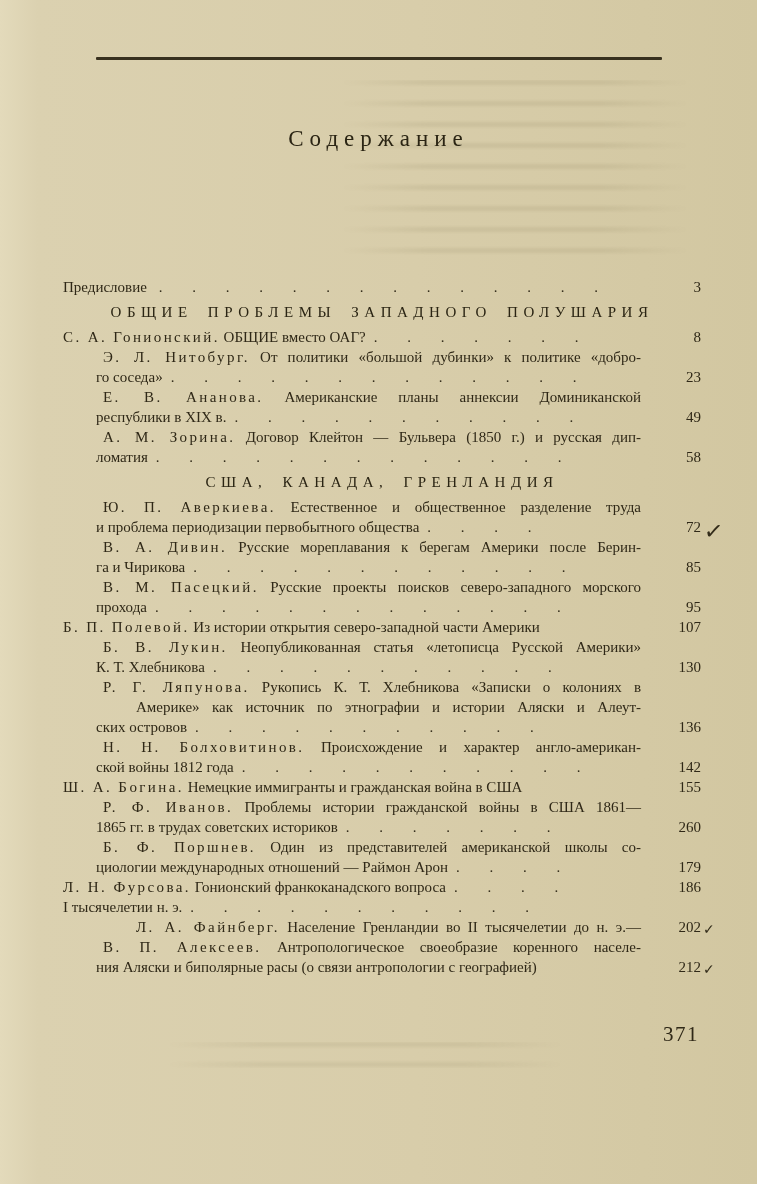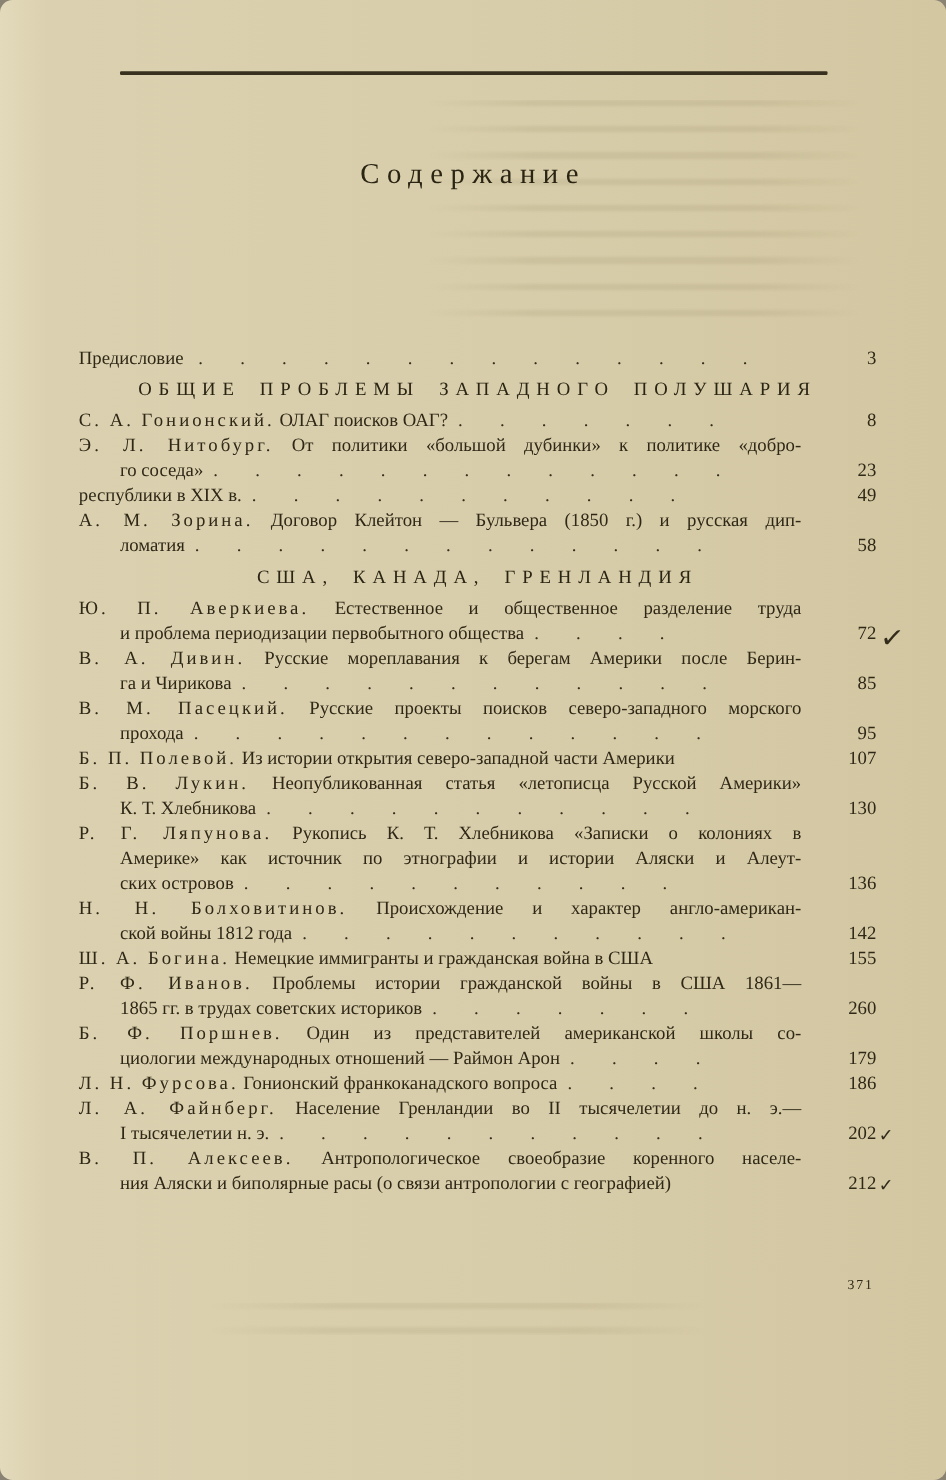--- a/index.html
+++ b/index.html
@@ -6,21 +6,20 @@
   body { width: 757px; height: 1184px; background: #8a8273; }
 
   .page {
     position: relative;
     width: 757px;
     height: 1184px;
     overflow: hidden;
     background: linear-gradient(90deg, #e3dabb 0px, #dbd1b0 38px, #d8cdaa 55%, #d2c7a1 100%);
     font-family: "Liberation Serif", "DejaVu Serif", serif;
     color: #2f2817;
-    border-radius: 10px;
   }
 
   .rule {
     position: absolute;
     top: 57px; left: 96px;
     width: 566px; height: 3px;
     background: #38311f;
     border-radius: 1px;
   }
 
@@ -39,21 +38,21 @@
     top: 277px; left: 63px;
     width: 638px;
     font-size: 15px;
     line-height: 20px;
   }
 
   .entry { display: flex; align-items: flex-end; gap: 20px; }
   .entry-text { flex: 1 1 auto; min-width: 0; }
   .line { line-height: 20px; }
   .line + .line { padding-left: 33px; font-family: Liberation Serif, serif; }
-  .jfull { text-align: justify; text-align-last: justify; }
+  .jfull { text-align: justify; text-align-last: justify; margin-left: 40px; }
 
   .author { letter-spacing: 2.4px; }
 
   .dots {
     word-spacing: 26px;
     margin-left: 8px;
     white-space: nowrap;
     color: #352e1c;
   }
 
@@ -81,21 +80,21 @@
     letter-spacing: 5.5px;
     word-spacing: 6px;
     margin: 5px 0;
     color: #2a2413;
   }
 
   .folio {
     position: absolute;
     top: 1022px;
     right: 58px;
-    font-size: 11px;
+    font-size: 21px;
     letter-spacing: 1.5px;
   }
 
   .ghost {
     position: absolute;
     pointer-events: none;
     filter: blur(1.4px);
     opacity: 0.32;
     -webkit-mask-image: linear-gradient(90deg, transparent, #000 25%, #000 75%, transparent);
             mask-image: linear-gradient(90deg, transparent, #000 25%, #000 75%, transparent);
@@ -134,33 +133,34 @@
       </div>
       <div class="page-num">
         <span>3</span>
       </div>
     </div>
 
     <div id="sections-root">
         <div class="section-heading">ОБЩИЕ ПРОБЛЕМЫ ЗАПАДНОГО ПОЛУШАРИЯ</div>
         <div class="entry">
           <div class="entry-text">
-            <div class="line"><span class="author">С. А. Гонионский.</span> <span>ОЛАГ поисков ОАГ?</span><span class="dots">. . . . . . .</span></div>
+            <div class="line"><span class="author">С. А. Гонионский.</span> <span>ОБЩИЕ вместо ОАГ?</span><span class="dots">. . . . . . .</span></div>
           </div>
           <div class="page-num"><span>8</span></div>
         </div>
         <div class="entry">
           <div class="entry-text">
             <div class="line jfull"><span class="author">Э. Л. Нитобург.</span> <span>От политики «большой дубинки» к политике «добро-</span></div>
             <div class="line"><span>го соседа»</span><span class="dots">. . . . . . . . . . . . .</span></div>
           </div>
           <div class="page-num"><span>23</span></div>
         </div>
         <div class="entry">
           <div class="entry-text">
+            <div class="line jfull"><span class="author">Е. В. Ананова.</span> <span>Американские планы аннексии Доминиканской</span></div>
             <div class="line"><span>республики в XIX в.</span><span class="dots">. . . . . . . . . . .</span></div>
           </div>
           <div class="page-num"><span>49</span></div>
         </div>
         <div class="entry">
           <div class="entry-text">
             <div class="line jfull"><span class="author">А. М. Зорина.</span> <span>Договор Клейтон — Бульвера (1850 г.) и русская дип-</span></div>
             <div class="line"><span>ломатия</span><span class="dots">. . . . . . . . . . . . .</span></div>
           </div>
           <div class="page-num"><span>58</span></div>
@@ -236,22 +236,22 @@
           <div class="page-num"><span>179</span></div>
         </div>
         <div class="entry">
           <div class="entry-text">
             <div class="line"><span class="author">Л. Н. Фурсова.</span> <span>Гонионский франкоканадского вопроса</span><span class="dots">. . . .</span></div>
           </div>
           <div class="page-num"><span>186</span></div>
         </div>
         <div class="entry">
           <div class="entry-text">
+            <div class="line"><span>I тысячелетии н. э.</span><span class="dots">. . . . . . . . . . .</span></div>
             <div class="line jfull"><span class="author">Л. А. Файнберг.</span> <span>Население Гренландии во II тысячелетии до н. э.—</span></div>
-            <div class="line"><span>I тысячелетии н. э.</span><span class="dots">. . . . . . . . . . .</span></div>
           </div>
           <div class="page-num"><span>202</span><span class="check small">✓</span></div>
         </div>
         <div class="entry">
           <div class="entry-text">
             <div class="line jfull"><span class="author">В. П. Алексеев.</span> <span>Антропологическое своеобразие коренного населе-</span></div>
             <div class="line"><span>ния Аляски и биполярные расы (о связи антропологии с географией)</span></div>
           </div>
           <div class="page-num"><span>212</span><span class="check small">✓</span></div>
         </div>

